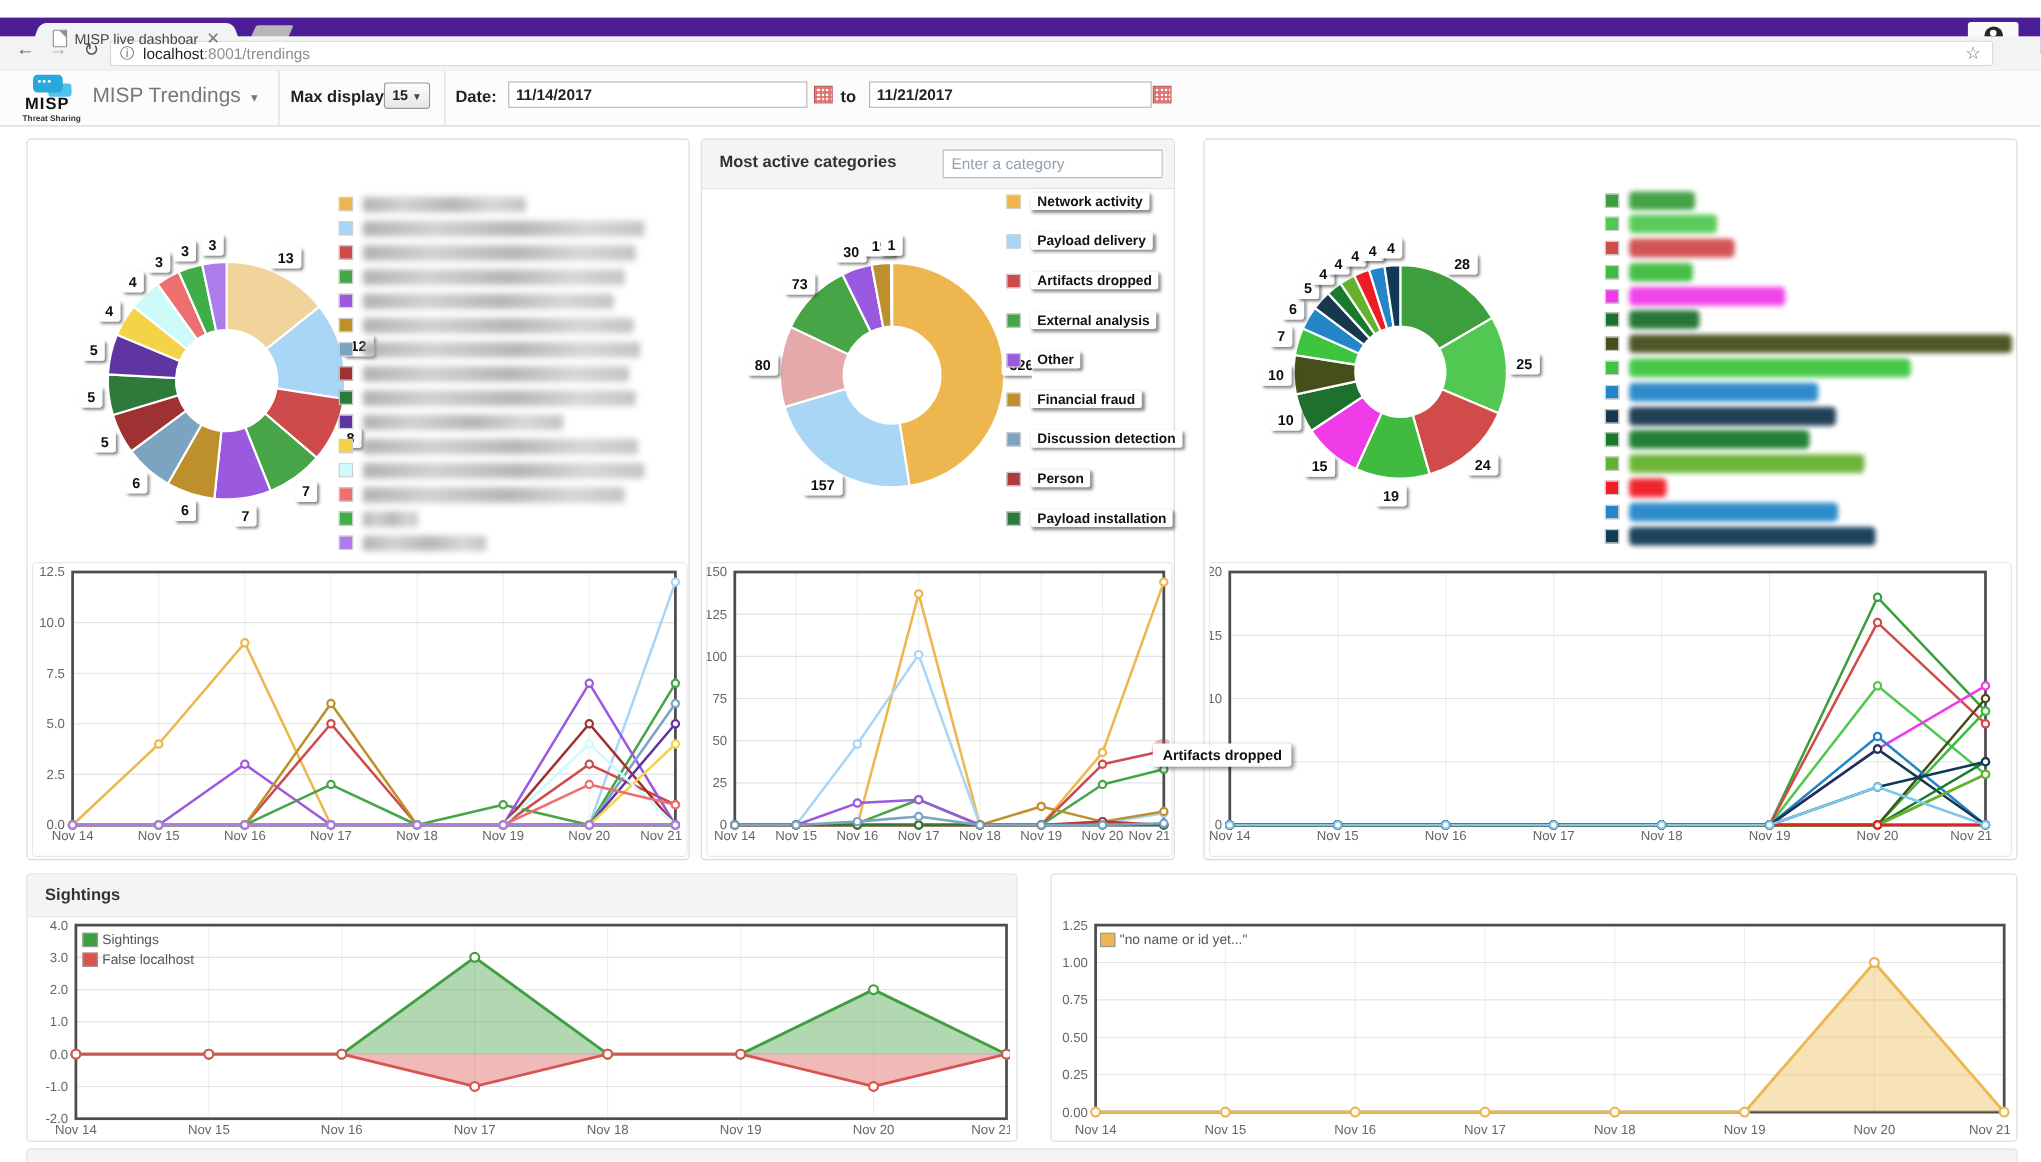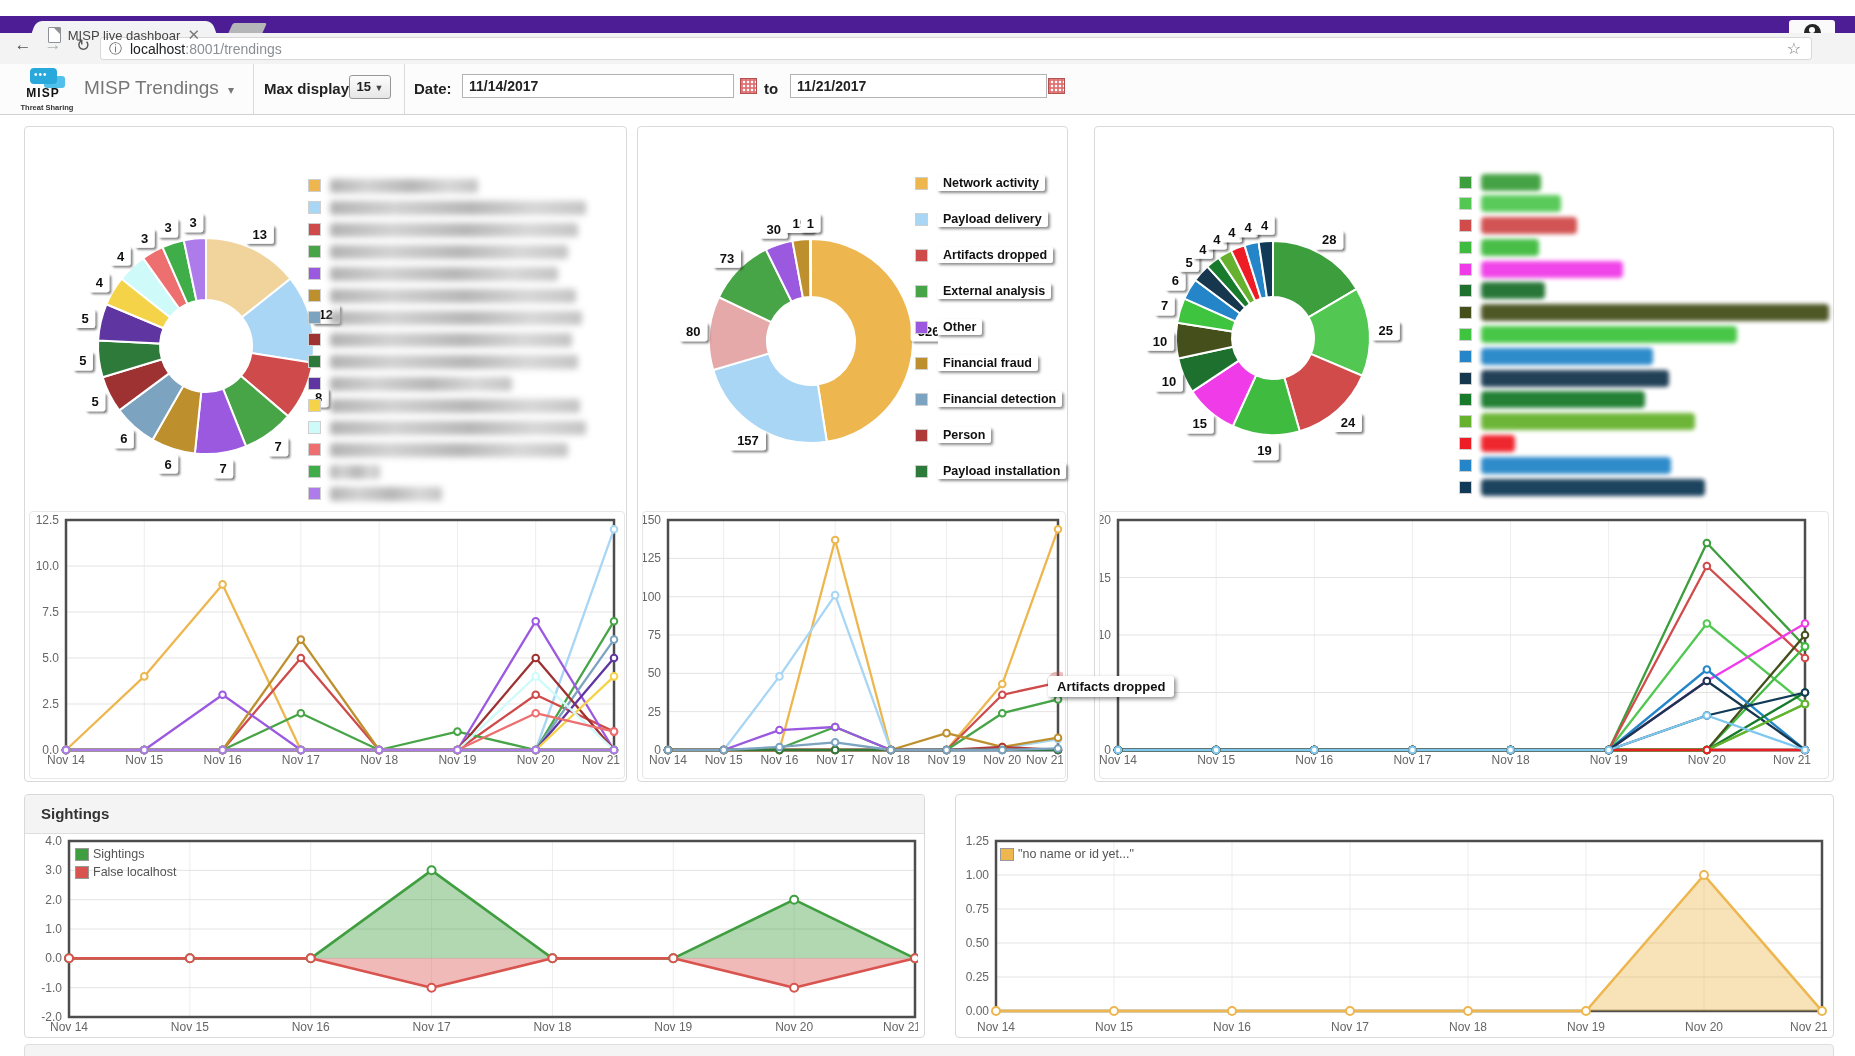--- a/index.html
+++ b/index.html
@@ -33,21 +33,21 @@
   .star-ic{position:absolute;right:10px;font-size:16px;color:#757575;cursor:pointer;}
   .dots-ic{position:absolute;right:12px;top:36px;font-size:16px;color:#5f6368;letter-spacing:0;cursor:pointer;}
 
   
   .appheader{position:absolute;left:0;top:64px;width:1855px;height:50px;background:#fcfcfc;border-bottom:1px solid #d2d2d2;}
   .hdr-div{position:absolute;top:0;width:1px;height:50px;background:#dadada;}
   .logo{position:absolute;left:14px;top:3px;width:58px;text-align:center;}
   .bub1{position:absolute;left:16px;top:1px;width:27px;height:16px;background:#29a8dc;border-radius:4px;}
   .bub1:after{content:"•••";color:#fff;font-size:10px;letter-spacing:1px;position:absolute;left:4px;top:1px;}
   .bub2{position:absolute;left:30px;top:9px;width:21px;height:12px;background:#33b5e8;border-radius:3px;opacity:.85;}
-  .logo-text{position:absolute;left:0px;top:19px;width:58px;font-size:12px;font-weight:bold;color:#111;letter-spacing:1px;}
+  .logo-text{position:absolute;left:0px;top:19px;width:58px;font-size:15px;font-weight:bold;color:#111;letter-spacing:1px;}
   .logo-sub{position:absolute;left:0px;top:36px;width:66px;font-size:7.5px;font-weight:bold;color:#333;}
   .app-title{position:absolute;left:84px;top:13px;font-size:19px;color:#777;}
   .app-title .caret{font-size:12px;color:#777;margin-left:4px;}
   .hdr-label{position:absolute;font-size:15px;font-weight:bold;color:#222;top:16px;}
   .select{position:absolute;left:349px;top:11px;width:40px;height:22px;border:1px solid #979797;border-radius:3px;background:linear-gradient(#fdfdfd,#e6e6e6);font-size:13px;font-weight:bold;color:#222;text-align:center;line-height:22px;cursor:pointer;}
   .select .caret{font-size:9px;color:#444;}
   .date-input{position:absolute;top:10px;height:22px;border:1px solid #b3b3b3;background:#fff;font-family:"Liberation Sans",sans-serif;font-size:14px;font-weight:bold;color:#222;padding:0 6px;box-sizing:content-box;}
   .cal{position:absolute;top:14px;width:15px;height:14px;border:1px solid #b05050;background:
       repeating-linear-gradient(90deg,rgba(224,110,110,.85) 0 2px,transparent 2px 4px),
       repeating-linear-gradient(0deg,rgba(224,110,110,.85) 0 2px,transparent 2px 4px),#fff;cursor:pointer;}
@@ -444,20 +444,24 @@
         <circle cx="270.8571428571429" cy="238" r="3.3" fill="#fff" stroke="#AE7BEA" stroke-width="2"></circle>
         <circle cx="349.14285714285717" cy="238" r="3.3" fill="#fff" stroke="#AE7BEA" stroke-width="2"></circle>
         <circle cx="427.42857142857144" cy="238" r="3.3" fill="#fff" stroke="#AE7BEA" stroke-width="2"></circle>
         <circle cx="505.7142857142857" cy="238" r="3.3" fill="#fff" stroke="#AE7BEA" stroke-width="2"></circle>
         <circle cx="584" cy="238" r="3.3" fill="#fff" stroke="#AE7BEA" stroke-width="2"></circle>
       </svg>
   </div>
 </div>
 
 <div class="panel" style="left:637px;top:126px;width:429px;height:654px;">
+  <div class="panel-h">
+    <span class="panel-title">Most active categories</span>
+    <input class="panel-search" placeholder="Enter a category" style="">
+  </div>
   <svg id="categories-donut" class="abs" style="left:0;top:45px;" width="300" height="340">
       <defs>
         <filter id="categories-donut-sh" x="-40%" y="-40%" width="180%" height="180%">
           <feDropShadow dx="2" dy="2" stdDeviation="1.3" flood-opacity="0.5"></feDropShadow>
         </filter>
       </defs>
       <path d="M173 67A102 102 0 0 1 188.8178905327611 269.76603762723624L179.82340375923027 212.4677025058666A44 44 0 0 0 173 125Z" fill="#EDB64E" stroke="#fff" stroke-width="2"></path>
       <path d="M188.8178905327611 269.76603762723624A102 102 0 0 1 75.21587899026062 198.02181383636534L130.81861446638692 181.51921381176544A44 44 0 0 0 179.82340375923027 212.4677025058666Z" fill="#A9D6F5" stroke="#fff" stroke-width="2"></path>
       <path d="M75.21587899026062 198.02181383636534A102 102 0 0 1 80.89946526776643 125.16517934293972L133.27035756648746 150.09086167734654A44 44 0 0 0 130.81861446638692 181.51921381176544Z" fill="#E5A9A9" stroke="#fff" stroke-width="2"></path>
       <path d="M80.89946526776643 125.16517934293972A102 102 0 0 1 127.90401045015646 77.5103736671725L153.5468280373224 129.53388667995677A44 44 0 0 0 133.27035756648746 150.09086167734654Z" fill="#47A447" stroke="#fff" stroke-width="2"></path>
@@ -513,21 +517,21 @@
       <div class="cat-row">
         <span class="sw" style="background: rgb(155, 89, 224);"></span>
         <span class="cat-label">Other</span>
       </div>
       <div class="cat-row">
         <span class="sw" style="background: rgb(190, 143, 45);"></span>
         <span class="cat-label">Financial fraud</span>
       </div>
       <div class="cat-row">
         <span class="sw" style="background: rgb(124, 163, 191);"></span>
-        <span class="cat-label">Financial detection</span>
+        <span class="cat-label">Discussion detection</span>
       </div>
       <div class="cat-row">
         <span class="sw" style="background: rgb(176, 58, 58);"></span>
         <span class="cat-label">Person</span>
       </div>
       <div class="cat-row">
         <span class="sw" style="background: rgb(45, 122, 58);"></span>
         <span class="cat-label">Payload installation</span>
       </div>
     </div>

